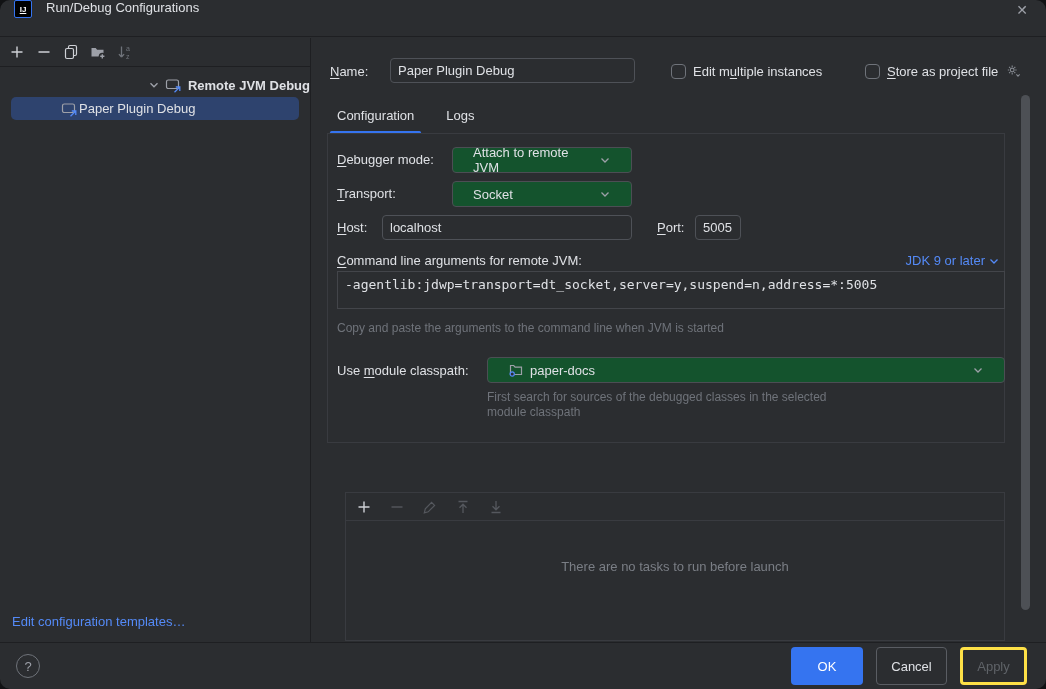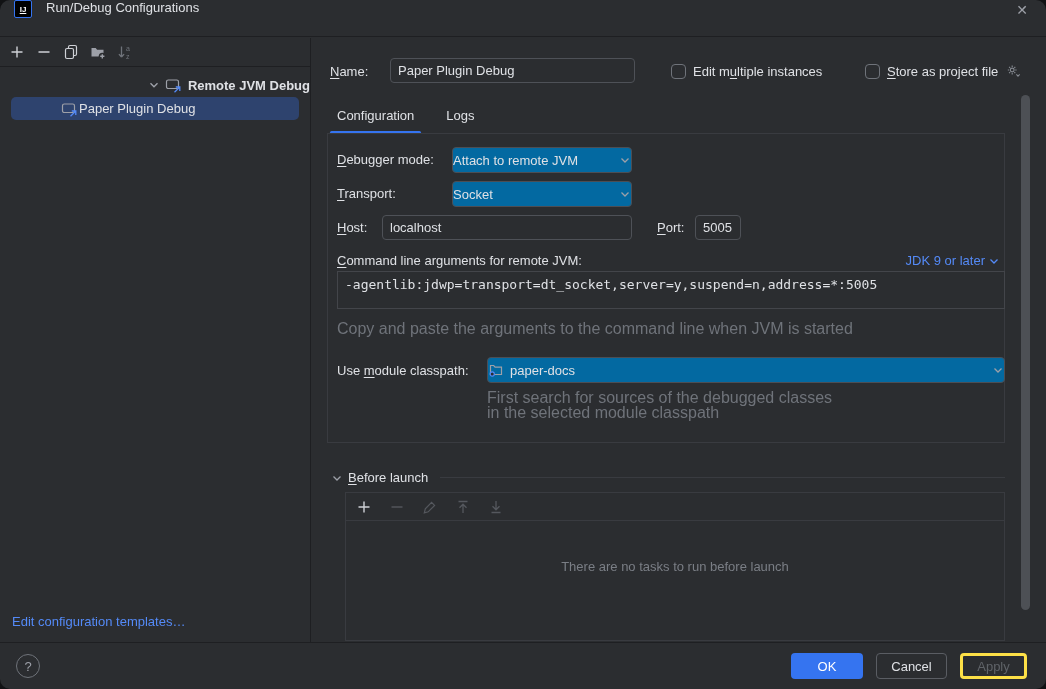--- a/index.html
+++ b/index.html
@@ -34,41 +34,41 @@
   .abs{position:absolute;}
   .lbl{white-space:nowrap;}
   .tinput{position:absolute;height:25px;background:transparent;border:1px solid #4e5157;border-radius:4px;
     padding:0 7px;color:#dfe1e5;font-family:"Liberation Sans",sans-serif;font-size:13px;box-sizing:border-box;outline:none;}
   .cbrow{position:absolute;display:flex;align-items:center;gap:7px;height:26px;cursor:pointer;}
   .cbox{width:15px;height:15px;border:1.5px solid #6f737a;border-radius:4px;box-sizing:border-box;}
   .tabs{position:absolute;left:18px;top:59px;height:37px;display:flex;gap:18px;}
   .tab{position:relative;display:flex;align-items:center;padding:0 7px;cursor:pointer;}
   .tab.active::after{content:"";position:absolute;left:0;right:0;bottom:0;height:3px;border-radius:2px;background:#3574f0;}
   .cfg-panel{position:absolute;left:15px;top:95px;width:678px;height:310px;border:1px solid #393b40;box-sizing:border-box;}
-  .dropdown{position:absolute;height:26px;background:#0369a1;border:1px solid #4c4e54;border-radius:4px;
-    display:flex;align-items:center;padding:0 0;box-sizing:border-box;cursor:pointer;gap:6px;}
+  .dropdown{position:absolute;height:26px;background:#14532d;border:1px solid #4c4e54;border-radius:4px;
+    display:flex;align-items:center;padding:0 20px;box-sizing:border-box;cursor:pointer;gap:6px;}
   .dropdown .grow{flex:1;}
   .argsbox{position:absolute;left:25px;top:233px;width:668px;height:38px;border:1px solid #43454a;box-sizing:border-box;
     font-family:"DejaVu Sans Mono",monospace;font-size:13px;padding:5px 7px;color:#dfe1e5;}
-  .hint{position:absolute;color:#6f737a;font-size:16px;line-height:15px;}
+  .hint{position:absolute;color:#6f737a;font-size:12px;line-height:15px;}
   .jdk-link{position:absolute;color:#548af7;display:flex;align-items:center;gap:3px;cursor:pointer;}
   .bl-header{position:absolute;left:18px;top:432px;right:41px;display:flex;align-items:center;gap:4px;}
   .bl-line{flex:1;border-top:1px solid #393b40;margin-left:8px;}
   .bl-panel{position:absolute;left:33px;right:41px;top:454px;bottom:1px;border:1px solid #393b40;box-sizing:border-box;}
   .bl-toolbar{height:27px;border-bottom:1px solid #393b40;display:flex;align-items:center;gap:17px;padding:0 10px;}
   .bl-empty{position:absolute;top:66px;left:0;right:0;text-align:center;color:#7a7e85;}
   .scrollbar{position:absolute;left:709px;top:57px;width:9px;height:515px;background:#4d5055;border-radius:5px;cursor:pointer;}
 
   
   .footer{position:absolute;left:0;right:0;bottom:0;height:47px;border-top:1px solid #1e1f22;
     display:flex;align-items:center;padding:0 19px 0 16px;box-sizing:border-box;gap:13px;}
   .help{width:22px;height:22px;border-radius:50%;border:1px solid #6f737a;color:#9da0a8;
     display:flex;align-items:center;justify-content:center;font-size:13px;cursor:pointer;}
   .spacer{flex:1;}
-  .btn{height:26px;border-radius:4px;display:flex;align-items:center;justify-content:center;
+  .btn{height:38px;border-radius:4px;display:flex;align-items:center;justify-content:center;
     box-sizing:border-box;cursor:pointer;}
   .btn-ok{width:72px;background:#3574f0;color:#fff;}
   .btn-cancel{width:71px;border:1px solid #5a5d63;color:#dfe1e5;}
   .btn-apply{width:67px;border:3px solid #fde047;color:#5f6368;}
 </style>
 </head>
 <body>
 
 <div class="window">
 
@@ -220,29 +220,20 @@
       </span>
       <span class="grow">paper-docs</span>
       <span>
           <svg width="12" height="12">
             <path d="M2.5 4.5L6 8l3.5-3.5" stroke="#9da0a8" stroke-width="1.3" fill="none"></path>
           </svg>
         </span>
     </div>
     <div class="hint" style="left:175px;top:352px;width:355px">First search for sources of the debugged classes in the selected module classpath</div>
 
-    <div class="bl-header">
-      <span>
-          <svg width="14" height="14">
-            <path d="M3.5 5.5L7 9l3.5-3.5" stroke="#9da0a8" stroke-width="1.3" fill="none"></path>
-          </svg>
-        </span>
-      <span class="lbl"><span></span><span class="mn">B</span><span>efore launch</span></span>
-      <span class="bl-line"></span>
-    </div>
 
     <div class="bl-panel">
       <div class="bl-toolbar">
         <span class="tbtn c-bright">
           <svg width="16" height="16">
               <path d="M8 2.5v11M2.5 8h11" stroke="currentColor" stroke-width="1.4" fill="none"></path>
             </svg>
         </span>
         <span class="tbtn c-dis">
           <svg width="16" height="16">

